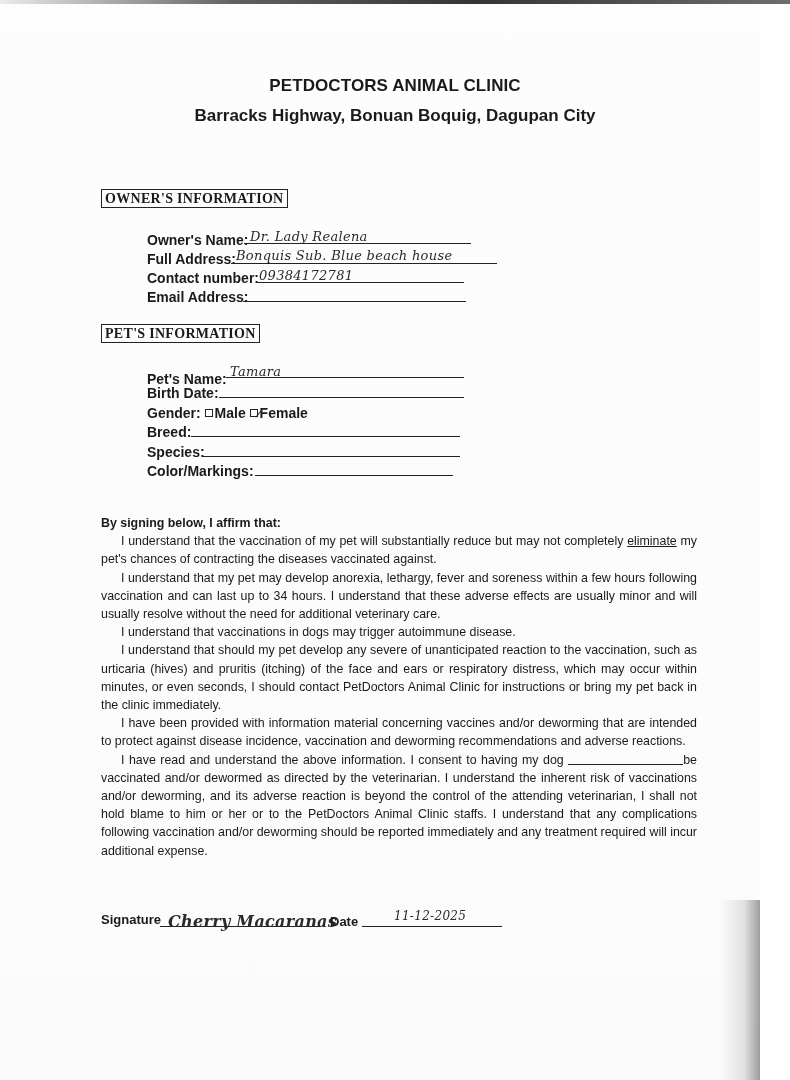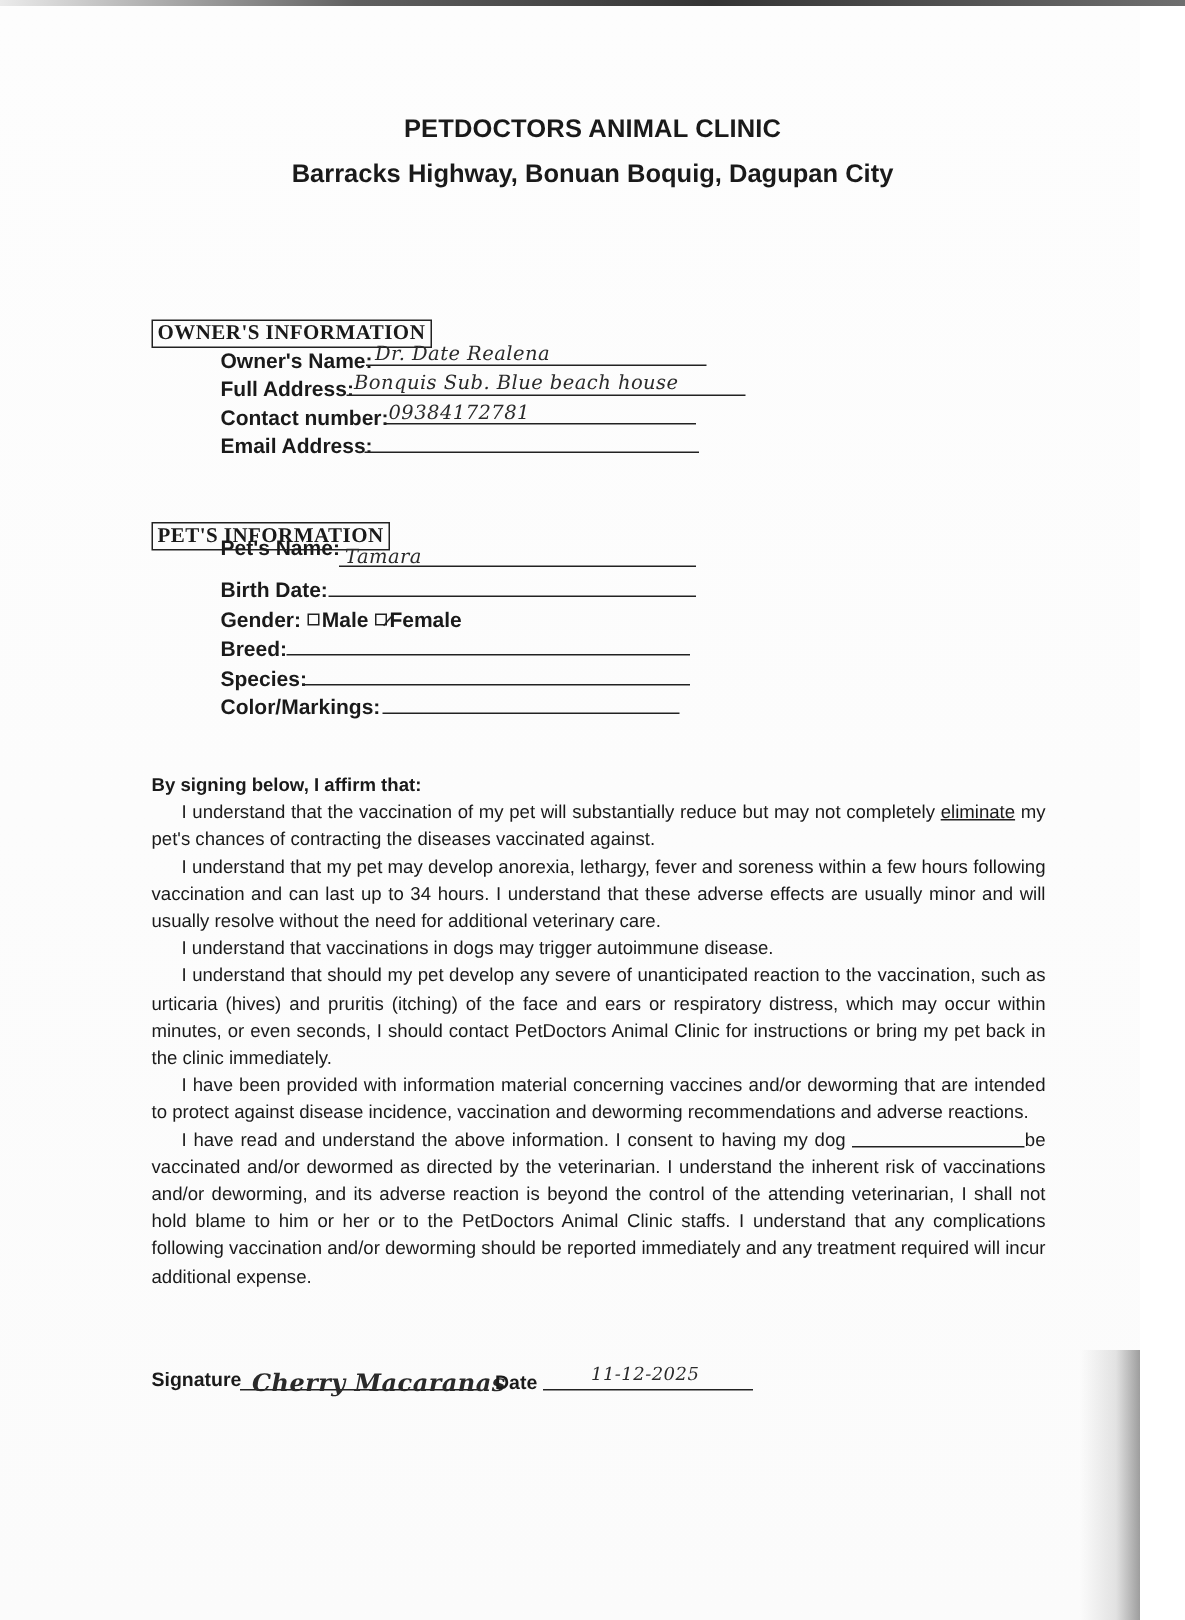--- a/index.html
+++ b/index.html
@@ -27,21 +27,21 @@
       position: absolute; left: 0; width: 790px; top: 76px;
       text-align: center; font-weight: bold; font-size: 17px; letter-spacing: 0.1px;
     }
     .clinic-address {
       position: absolute; left: 0; width: 790px; top: 106px;
       text-align: center; font-weight: bold; font-size: 17px;
     }
     .section-box {
       position: absolute; border: 1.3px solid #222; padding: 1px 3px 0 3px;
       font-family: "Liberation Serif", "DejaVu Serif", serif;
-      font-weight: bold; font-size: 14px; line-height: 16px; letter-spacing: 0.3px; margin-top: 24px;
+      font-weight: bold; font-size: 14px; line-height: 16px; letter-spacing: 0.3px;
     }
     .field-row {
       position: absolute; font-weight: bold; font-size: 14px; line-height: 16px;
       white-space: nowrap;
     }
     .field-line {
       position: absolute; border-bottom: 1.3px solid #222; height: 1px;
     }
     .handwriting {
       position: absolute; font-family: "DejaVu Serif", serif; font-style: italic;
@@ -81,36 +81,36 @@
   <div class="top-edge"></div>
   <div class="right-shadow"></div>
 
   <div class="clinic-name">PETDOCTORS ANIMAL CLINIC</div>
   <div class="clinic-address">Barracks Highway, Bonuan Boquig, Dagupan City</div>
 
   <div class="section-box" style="left:101px; top:189px;">OWNER'S INFORMATION</div>
 
   <div class="field-row" style="left:147px; top:232px;">Owner's Name:</div>
   <div class="field-line" style="left:244px; top:243px; width:227px;"></div>
-  <div class="handwriting" style="left:250px; top:229px;">Dr. Date Realena</div>
+  <div class="handwriting" style="left:250px; top:229px;">Dr. Lady Realena</div>
 
   <div class="field-row" style="left:147px; top:251px;">Full Address:</div>
   <div class="field-line" style="left:231px; top:263px; width:266px;"></div>
   <div class="handwriting" style="left:236px; top:248px;">Bonquis Sub. Blue beach house</div>
 
   <div class="field-row" style="left:147px; top:270px;">Contact number:</div>
   <div class="field-line" style="left:256px; top:282px; width:208px;"></div>
   <div class="handwriting" style="left:259px; top:268px;">09384172781</div>
 
   <div class="field-row" style="left:147px; top:289px;">Email Address:</div>
   <div class="field-line" style="left:243px; top:301px; width:223px;"></div>
 
   <div class="section-box" style="left:101px; top:324px;">PET'S INFORMATION</div>
 
-  <div class="field-row" style="left:147px; top:357px;">Pet's Name:</div>
+  <div class="field-row" style="left:147px; top:371px;">Pet's Name:</div>
   <div class="field-line" style="left:226px; top:377px; width:238px;"></div>
   <div class="handwriting" style="left:230px; top:364px;">Tamara</div>
 
   <div class="field-row" style="left:147px; top:385px;">Birth Date:</div>
   <div class="field-line" style="left:219px; top:397px; width:245px;"></div>
 
   <div class="field-row" style="left:147px; top:405px;">
     <span>Gender:</span>
     <span class="checkbox"></span><span>Male</span>
     <span class="checkbox checked"></span><span>Female</span>

